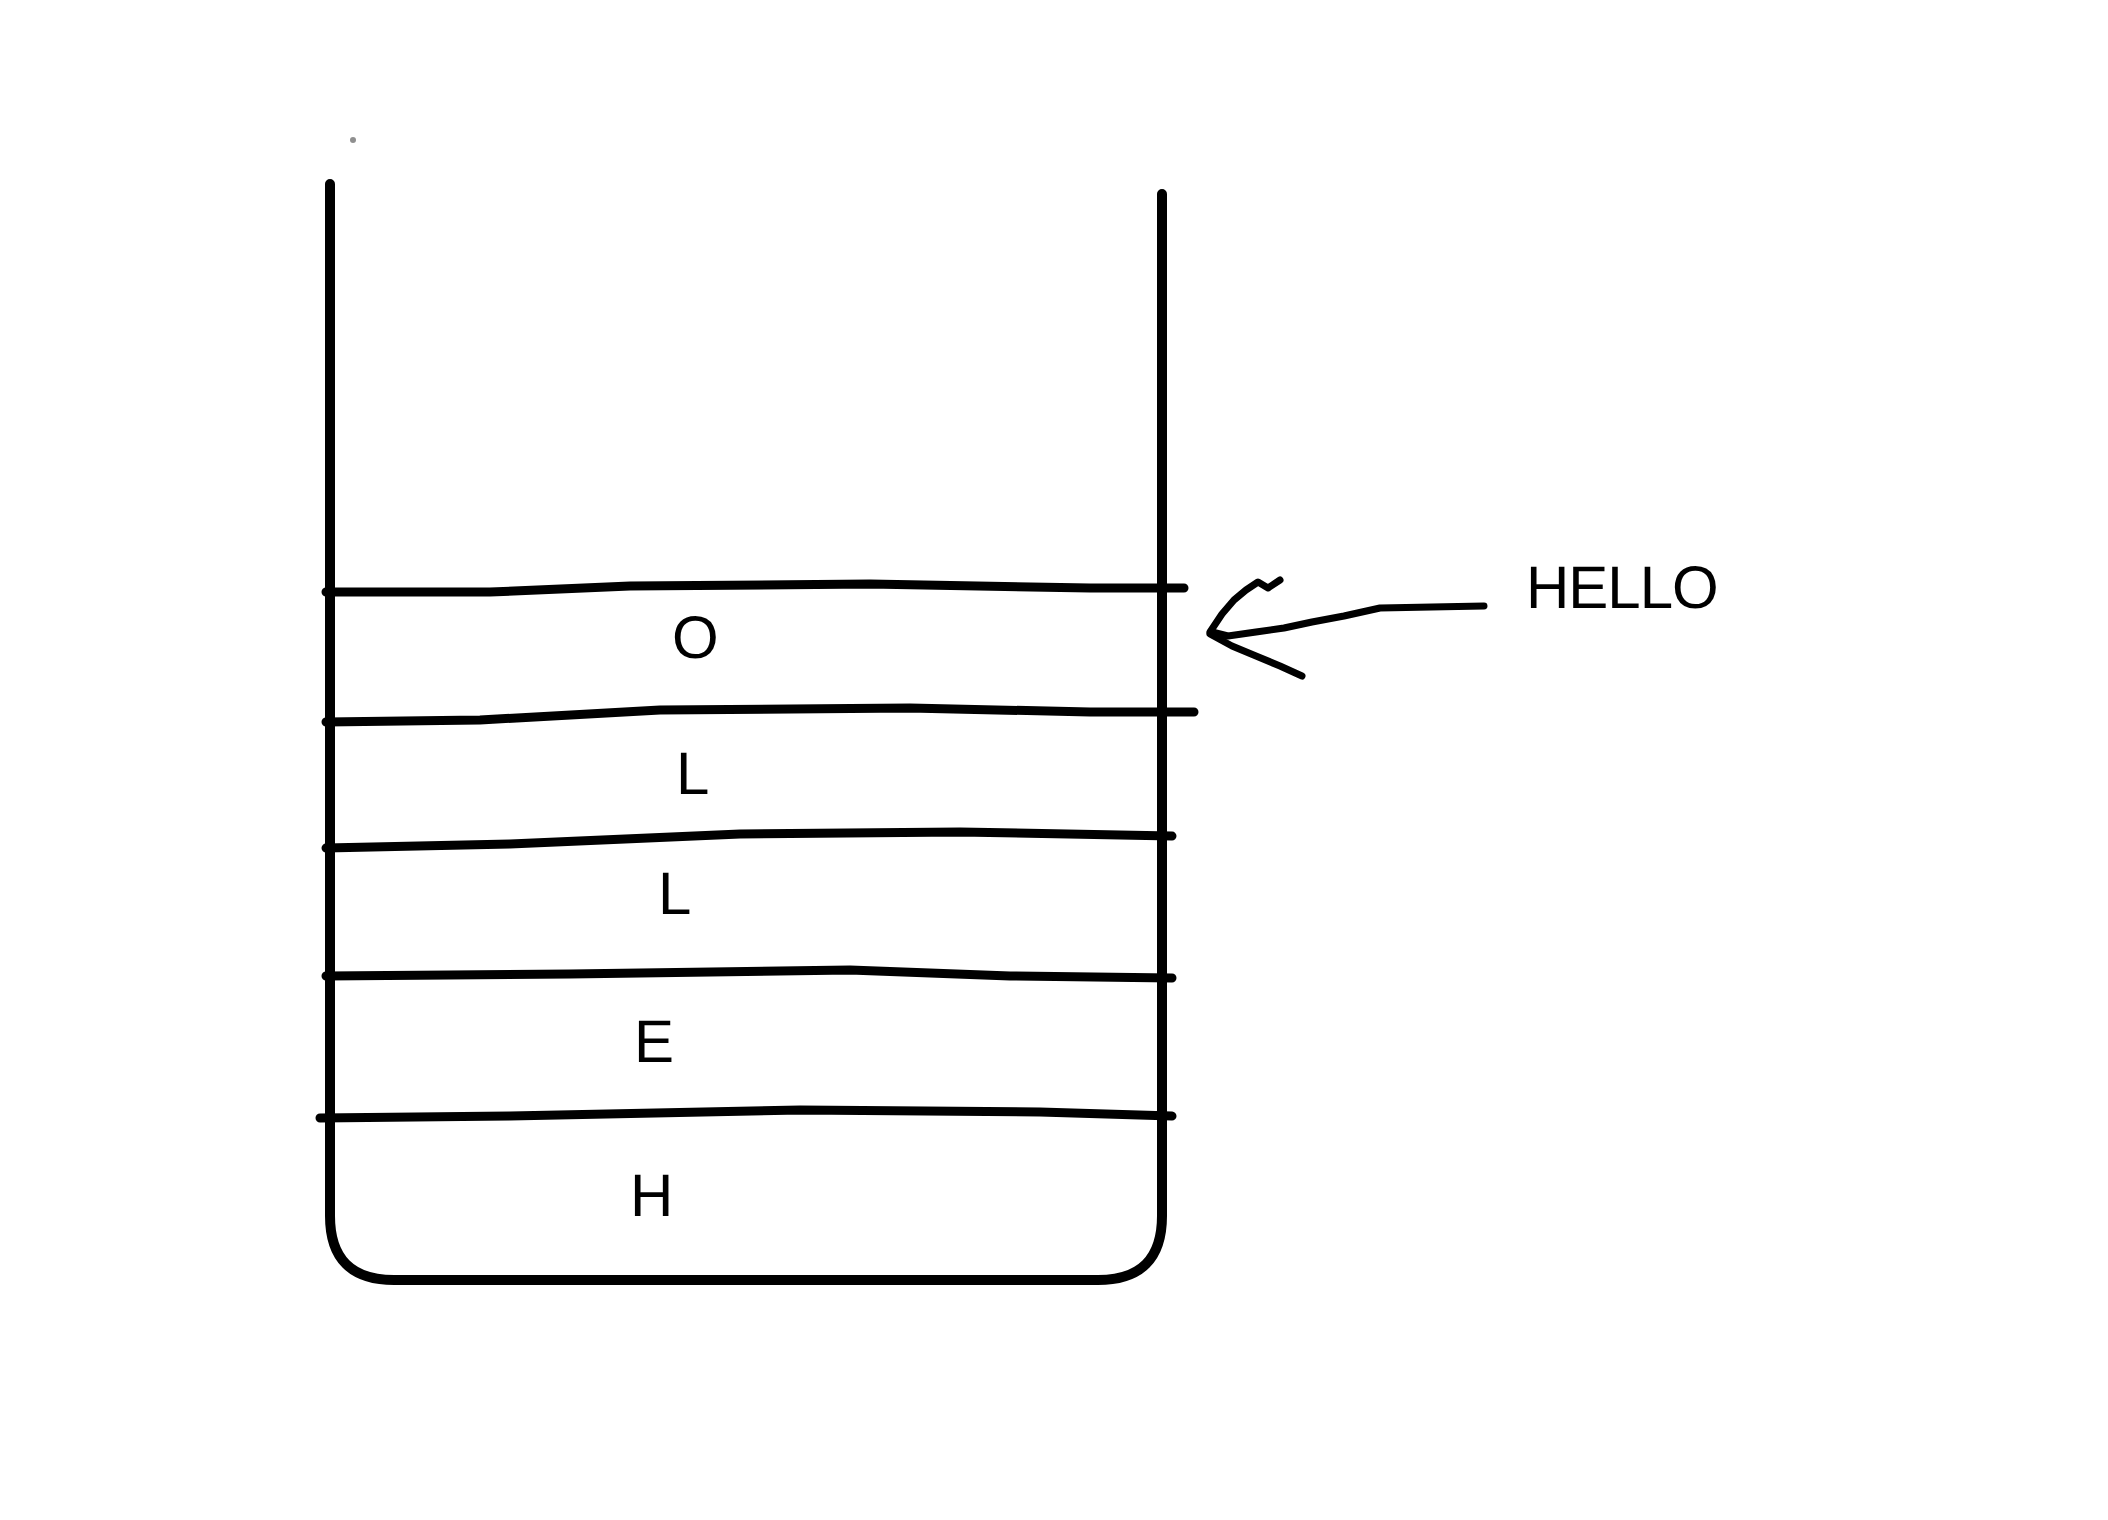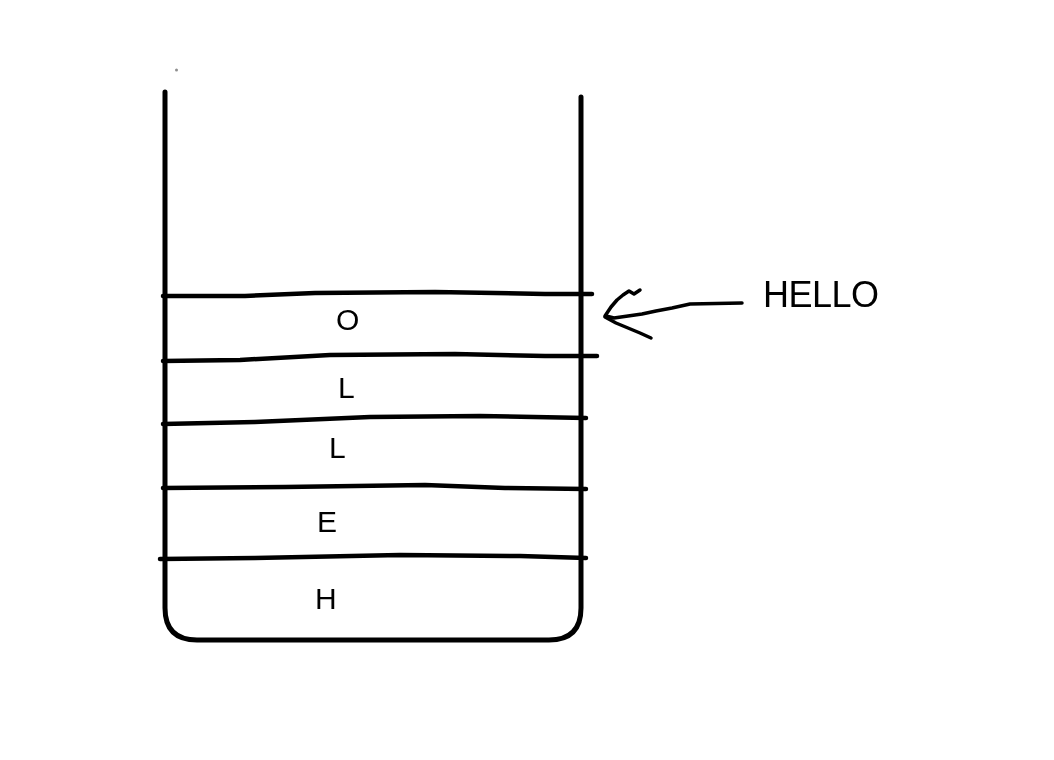--- a/index.html
+++ b/index.html
@@ -40,21 +40,21 @@
   }
   .slot-0 { left: 336px; top: 305px; }
   .slot-1 { left: 338px; top: 373px; }
   .slot-2 { left: 329px; top: 433px; }
   .slot-3 { left: 317px; top: 507px; }
   .slot-4 { left: 315px; top: 584px; }
   .hello-label {
     position: absolute;
     left: 763px;
     top: 280px;
-    font-size: 36px;
+    font-size: 30px;
     line-height: 30px;
     letter-spacing: -0.5px;
     white-space: pre;
   }
 </style>
 </head>
 <body>
 
 <div class="canvas">
 

